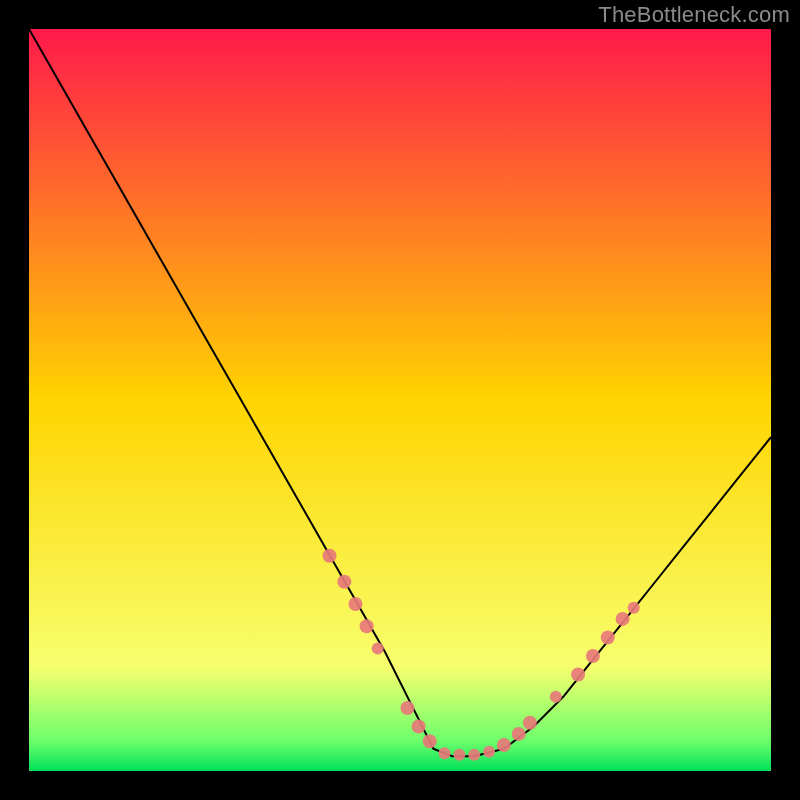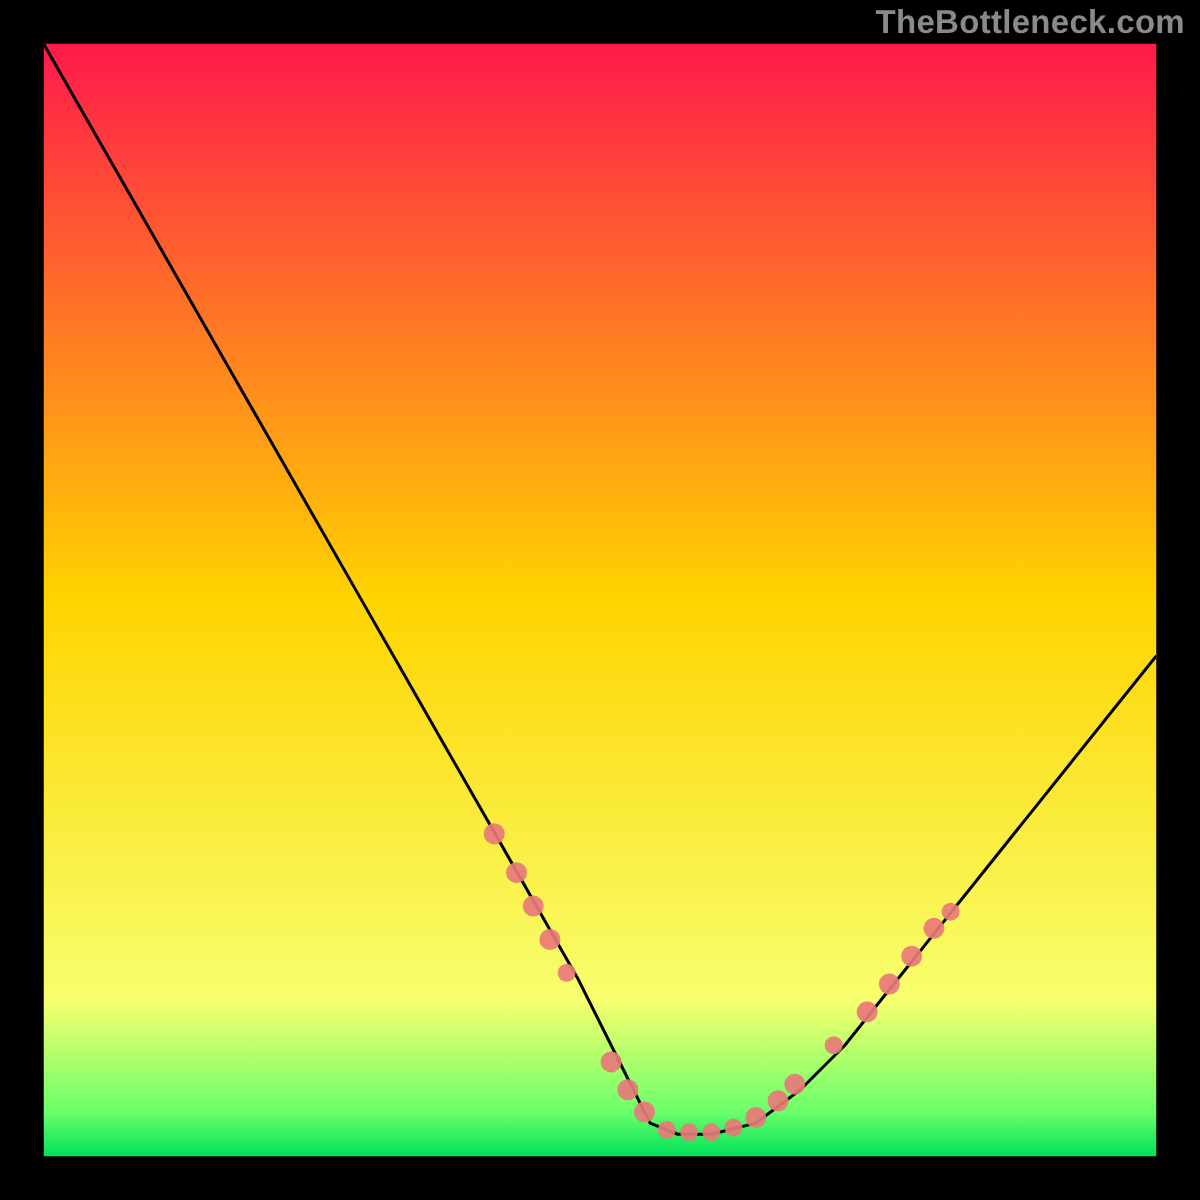--- a/index.html
+++ b/index.html
@@ -17,21 +17,21 @@
     width: 800px;
     height: 800px;
     background: #000000;
   }
   .watermark {
     position: absolute;
     top: 2px;
     right: 10px;
     font-family: Arial, Helvetica, sans-serif;
     font-size: 22px;
-    font-weight: 700;
+    font-weight: 400;
     color: #8a8a8a;
     letter-spacing: 0.2px;
     z-index: 10;
   }
   .plot {
     position: absolute;
     left: 29px;
     top: 29px;
     width: 742px;
     height: 742px;

